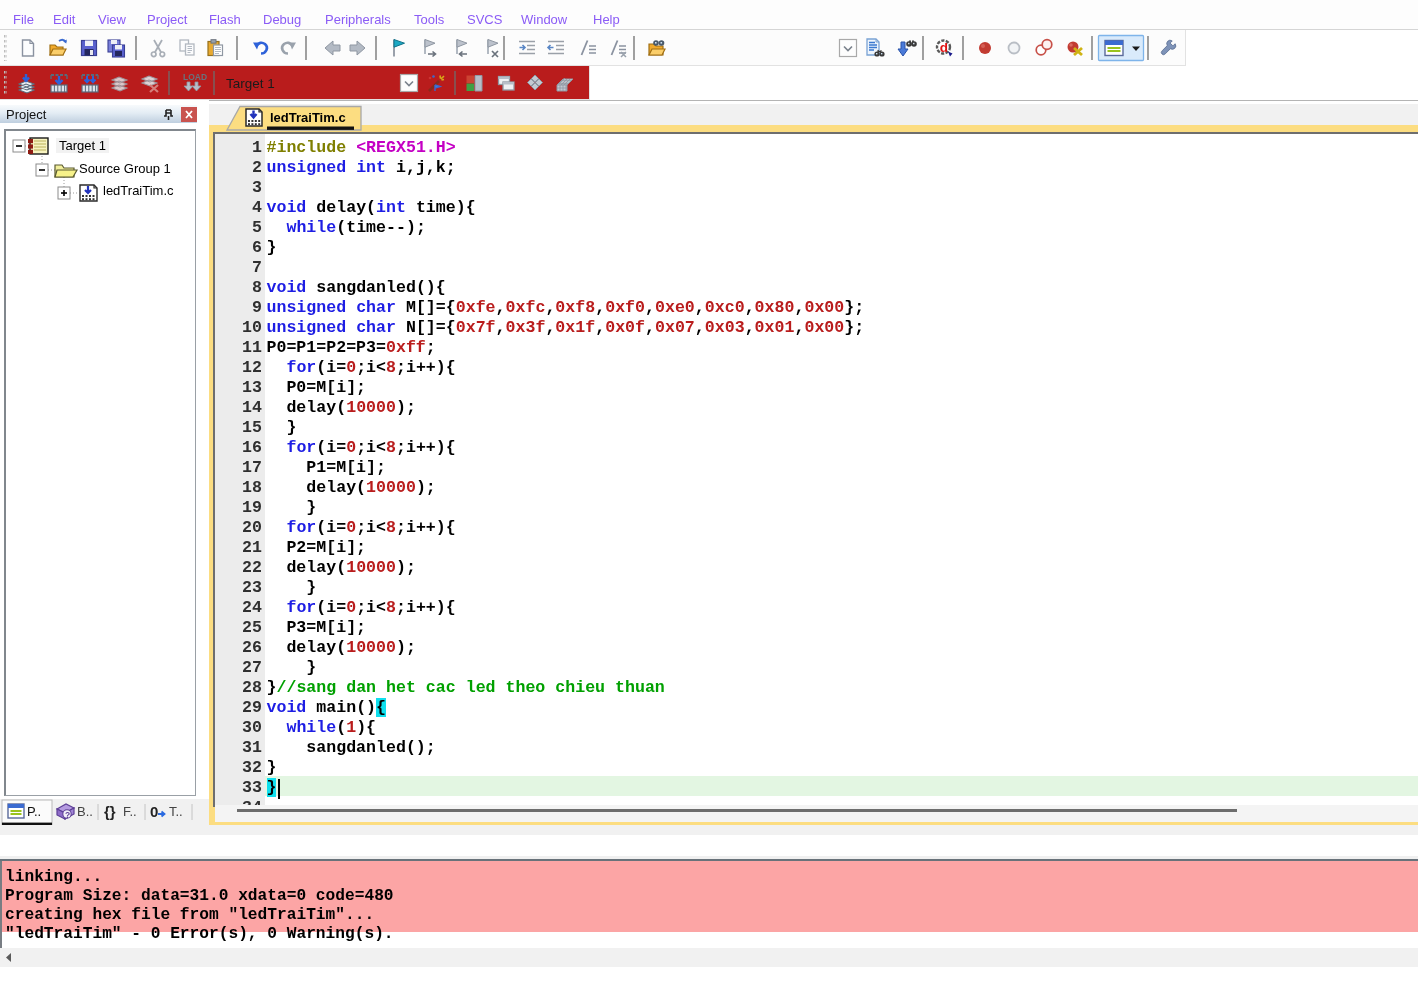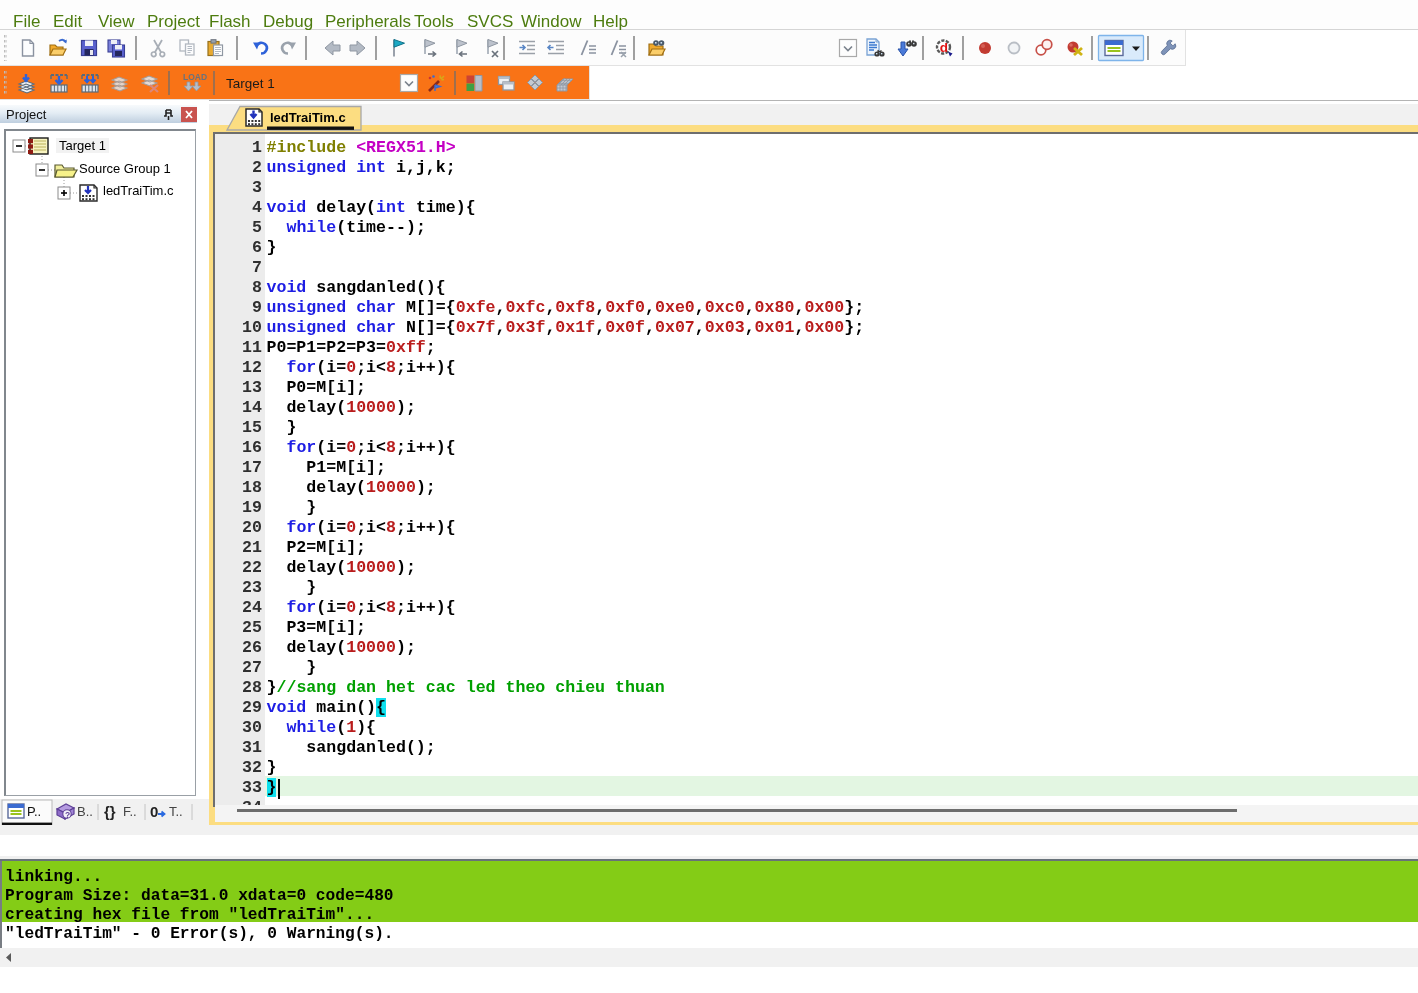--- a/index.html
+++ b/index.html
@@ -2,25 +2,25 @@
 <html><head>
 <meta charset="utf-8">
 <style>
 * { margin:0; padding:0; box-sizing:border-box; }
 html,body { width:1418px; height:993px; overflow:hidden; background:#fff;
   font-family:"Liberation Sans", sans-serif; }
 .abs { position:absolute; }
 #app { position:relative; width:1418px; height:993px; }
 
 #menubar { left:0; top:0; width:1418px; height:30px; background:#fdfdfd; border-bottom:1px solid #d5d5d5; }
-.mi { position:absolute; top:12px; font-size:17px; color:#4d7c0f; }
+.mi { position:absolute; top:12px; font-size:13px; color:#8b5cf6; }
 
 #tb1 { left:0; top:30px; width:1186px; height:36px; background:#fcfcfc; border-bottom:1px solid #e2e2e2; border-right:1px solid #e2e2e2;}
 #tb1fill { left:1186px; top:30px; width:232px; height:36px; background:#fff; }
-#tb2 { left:0; top:66px; width:590px; height:34px; background:#f97316; border-bottom:1px solid #e2e2e2; border-right:1px solid #e2e2e2;}
+#tb2 { left:0; top:66px; width:590px; height:34px; background:#b91c1c; border-bottom:1px solid #e2e2e2; border-right:1px solid #e2e2e2;}
 #tb2fill { left:590px; top:66px; width:828px; height:34px; background:#fff; }
 
 .phead { background:linear-gradient(#f7fafc, #e3ecf4 45%, #bfcfdf); border-top:1px solid #ffffff; }
 #projpanel { left:0; top:104px; width:197px; height:19px; }
 #projpanel span { position:absolute; left:6px; top:2px; font-size:13px; color:#111; }
 #treebox { left:4px; top:129px; width:192px; height:667px; background:#fff;
   border:1px solid #9aa0a6; border-top:2px solid #81878d; border-left:2px solid #81878d; }
 .trow { position:absolute; font-size:13px; color:#000; white-space:nowrap; }
 
 #tabrow { left:209px; top:100px; width:1209px; height:26px; background:#f1f1f1; border-top:4px solid #ffffff;}
@@ -41,21 +41,21 @@
 .brc { background:#0fdfee; }
 #caret { position:absolute; left:11.5px; top:641px; width:2.2px; height:19.5px; background:#000; }
 #hscroll { left:215px; top:805px; width:1203px; height:17px; background:#f4f4f4; }
 #hthumb { position:absolute; left:22px; top:4px; width:1000px; height:3px; background:#6d6d6d; }
 
 #ptabs { left:0; top:799px; width:209px; height:27px; background:#f1f1f1; font-size:13px; }
 
 #gap2 { left:0; top:825px; width:1418px; height:10px; background:#f1f1f1; }
 #bohead { left:0; top:835px; width:1418px; height:21px; }
 #bohead span { position:absolute; left:5px; top:3px; font-size:13px; color:#111; }
-#bobody { left:0; top:856px; width:1418px; height:66px; background:#84cc16;
+#bobody { left:0; top:856px; width:1418px; height:76px; background:#fca5a5;
   border-top:5px solid #f0f0f0; }
 #botext { position:absolute; left:5px; top:7px; font-family:"Liberation Mono", monospace;
   font-size:16.2px; font-weight:bold; line-height:19px; color:#000; white-space:pre; }
 #boborder { left:0; top:859px; width:1418px; height:2px; background:#68727a; }
 #boscroll { left:0; top:948px; width:1418px; height:19px; background:#f1f1f1; }
 #statusbar { left:0; top:969px; width:1418px; height:24px; background:#f0f0f0; border-top:2px solid #fff; }
 #statusbar .sim { position:absolute; left:1278px; top:5px; font-size:13.5px; color:#1b1b1b; }
 #statusbar .ssep { position:absolute; left:1270px; top:3px; width:1px; height:18px; background:#cdcdcd; }
 </style>
 </head>

